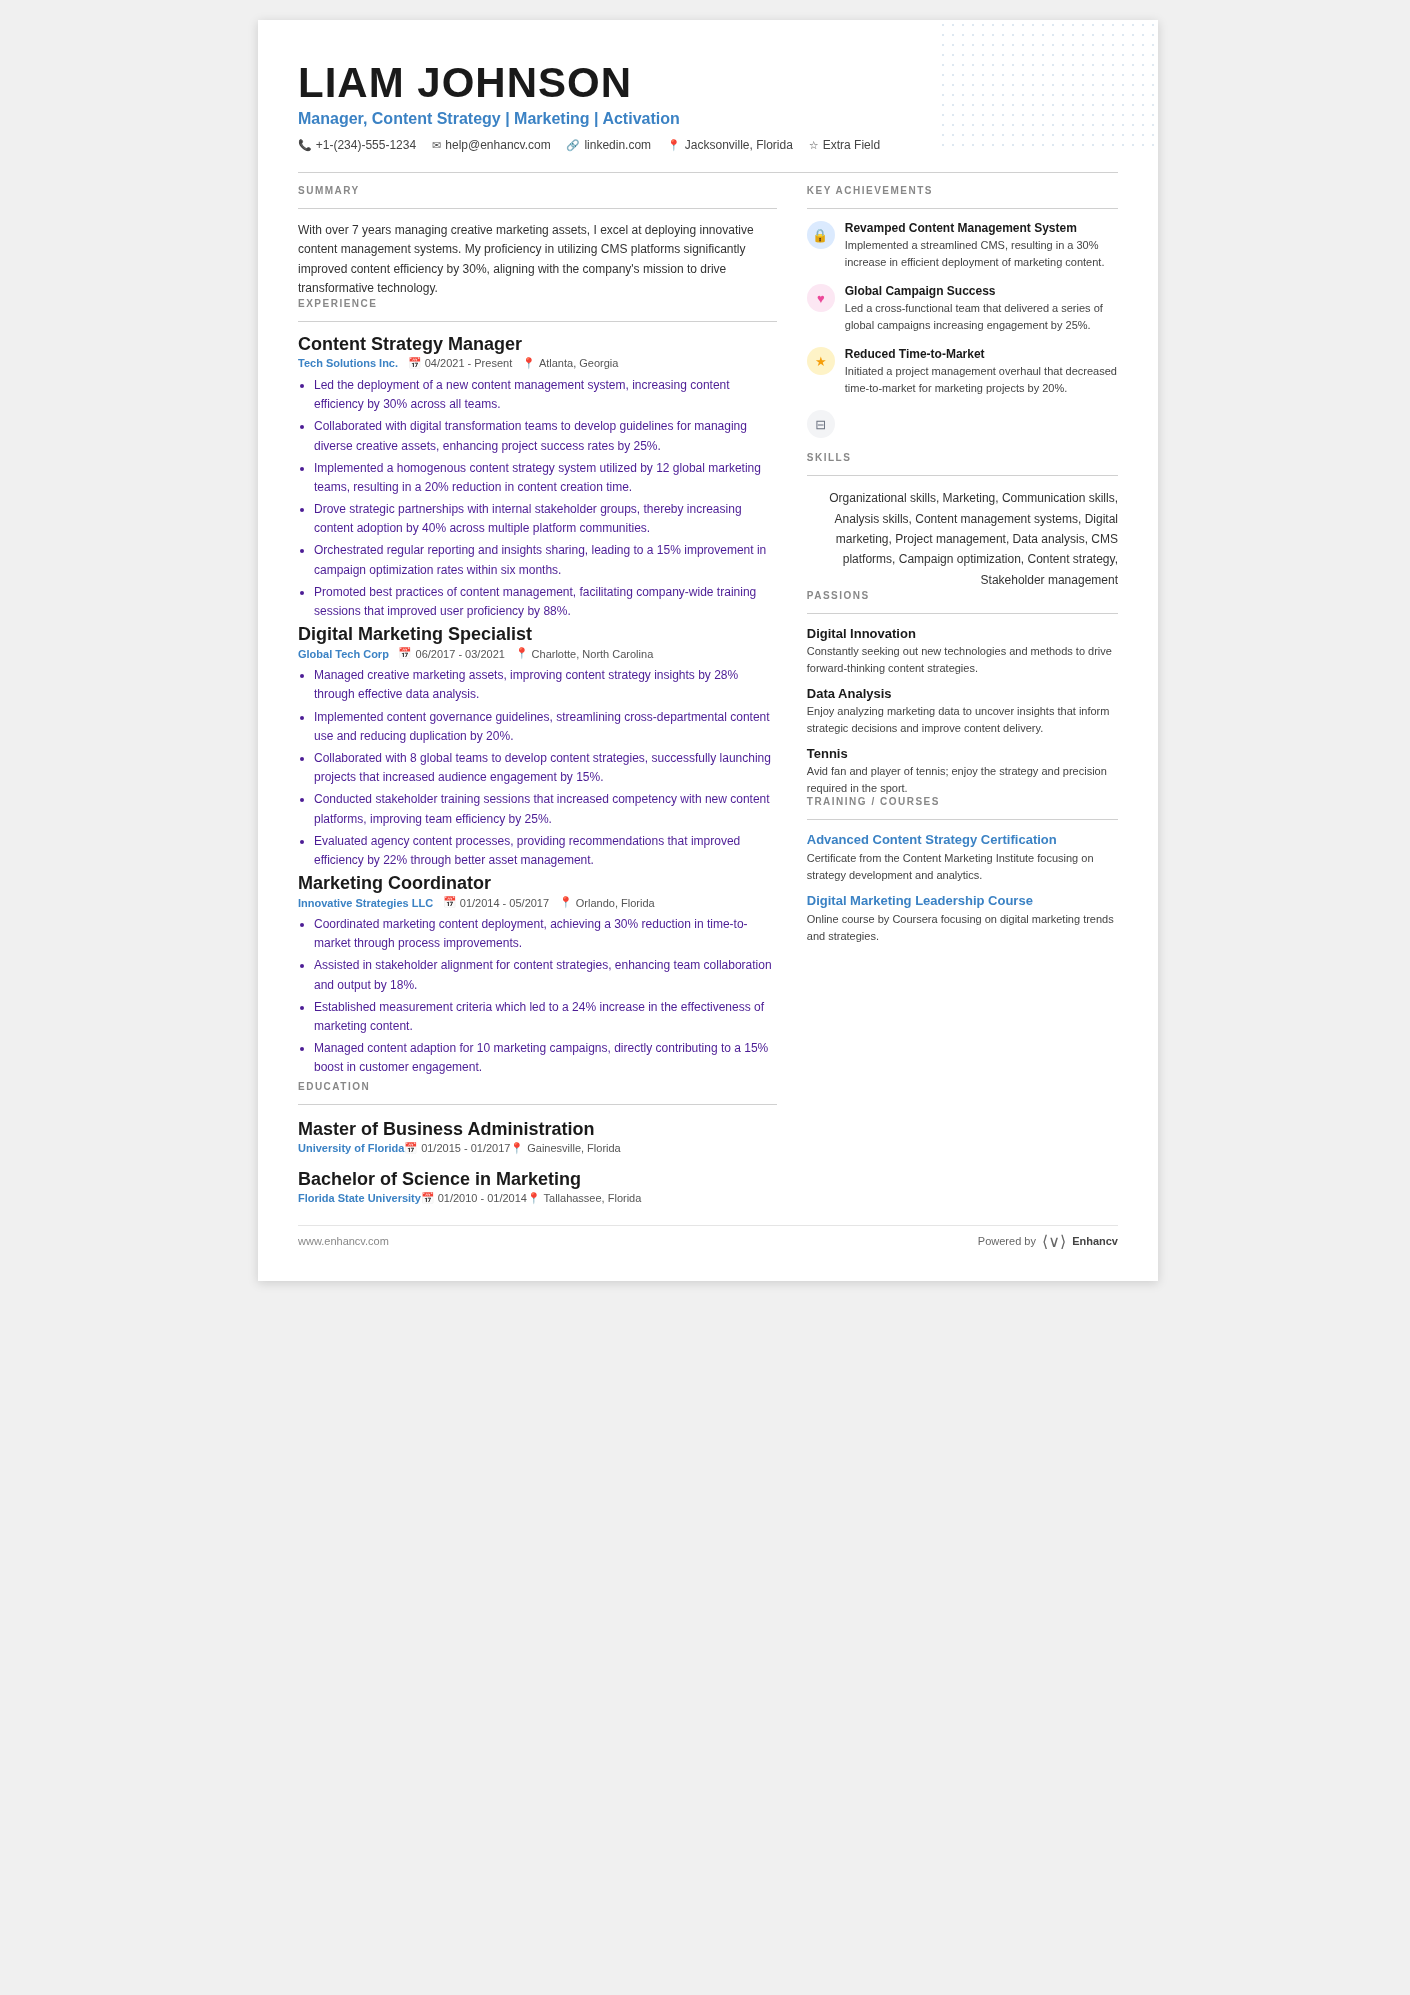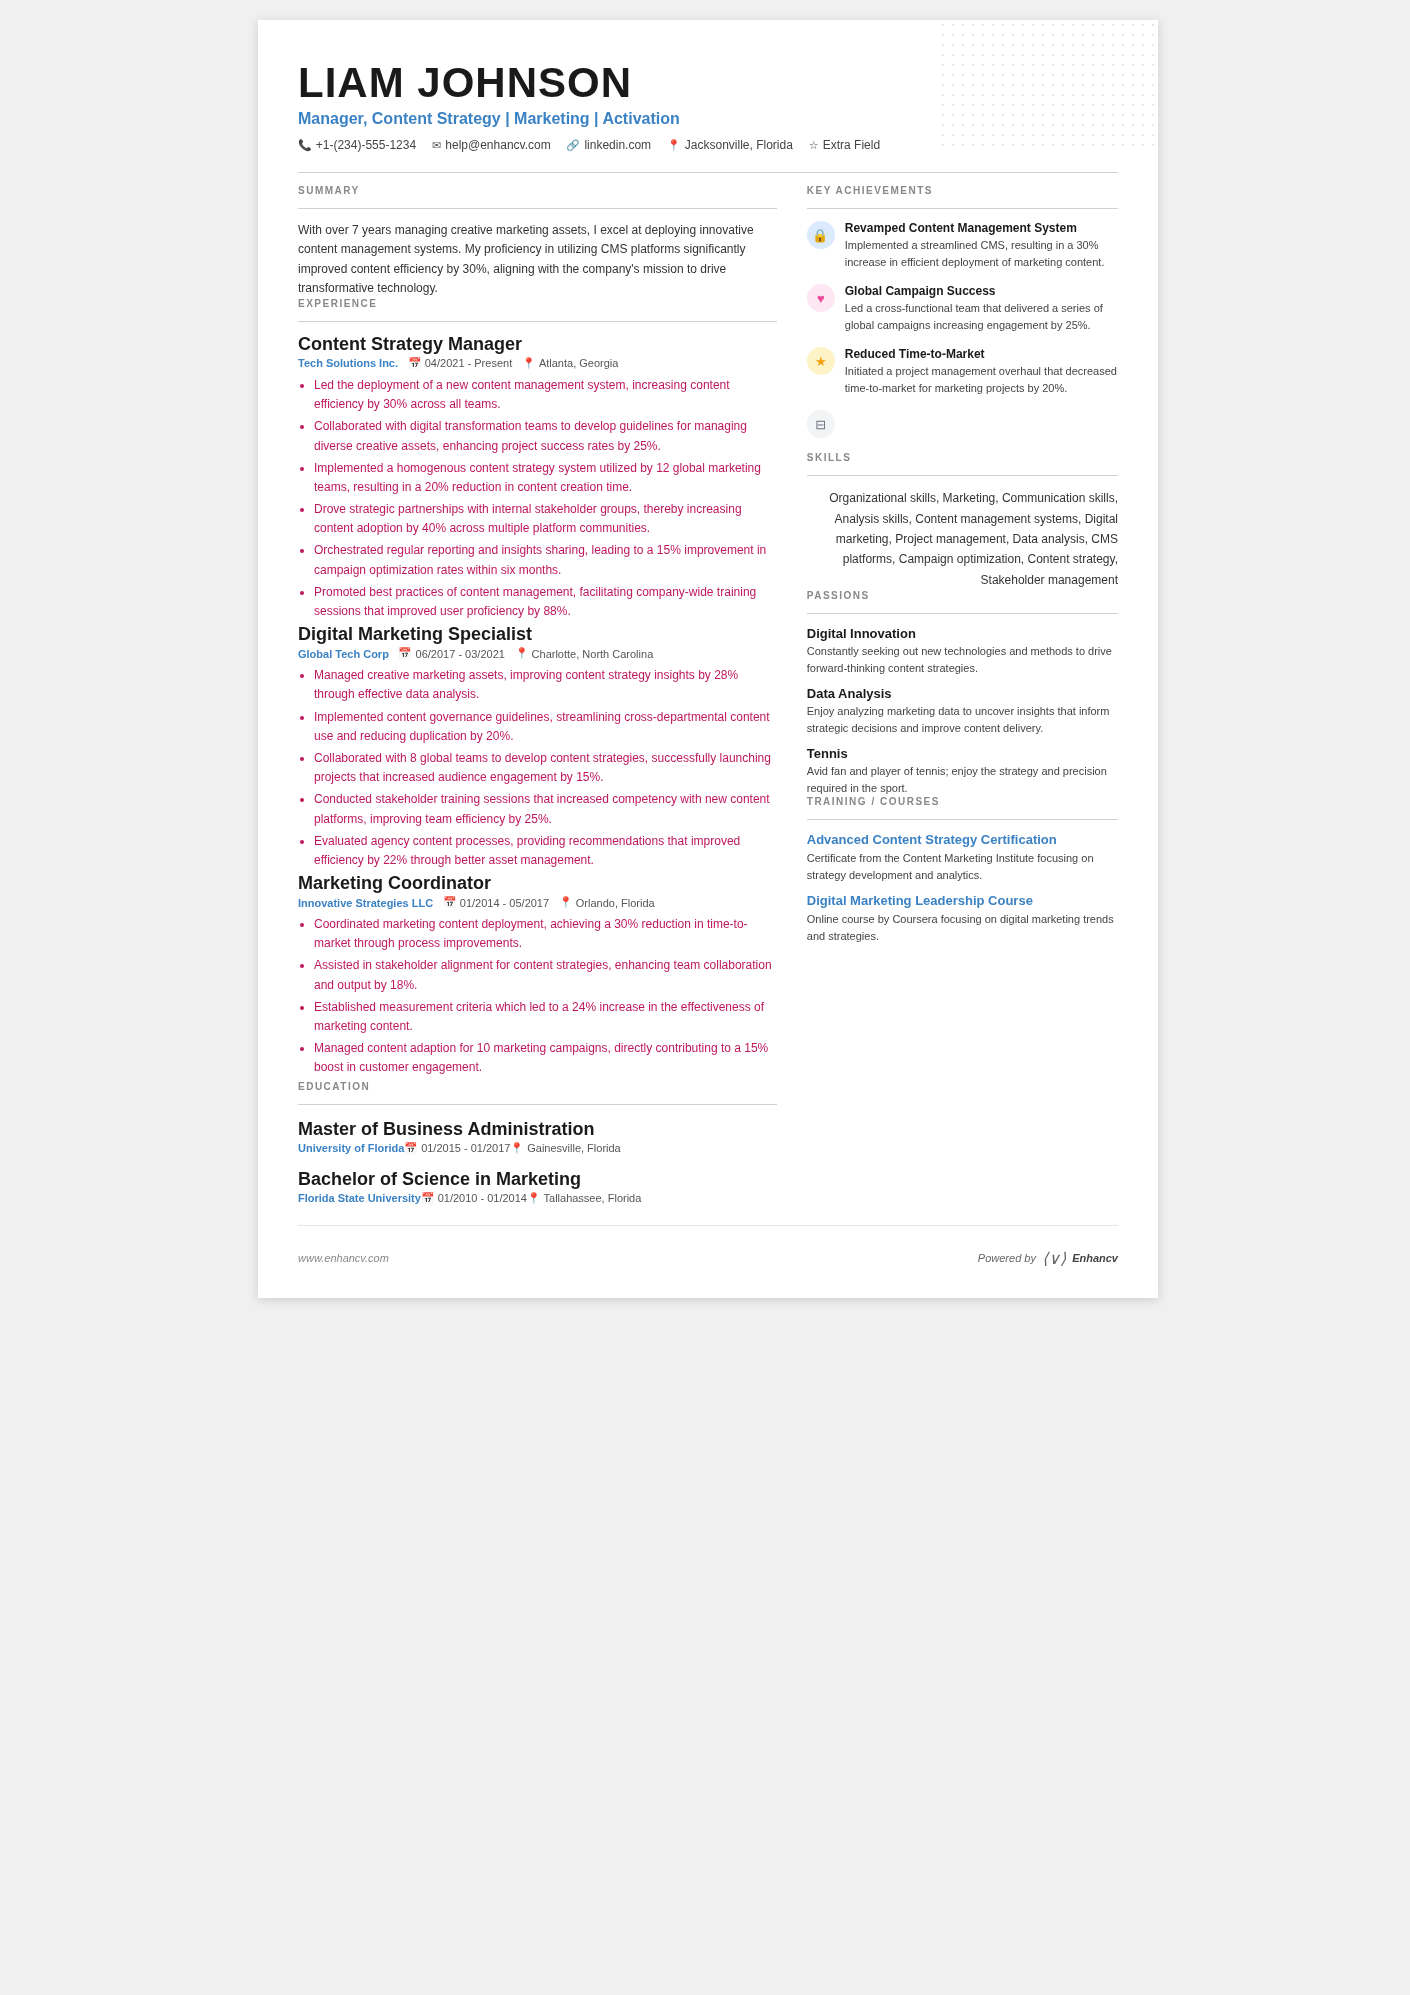--- a/index.html
+++ b/index.html
@@ -110,21 +110,21 @@
     .job-dates, .job-location {
       color: #555;
       display: flex;
       align-items: center;
       gap: 3px;
     }
     .bullet-list {
       list-style: disc;
       padding-left: 16px;
       font-size: 12px;
-      color: #be185d;
+      color: #4c1d95;
       line-height: 1.6;
     }
     .bullet-list li {
       margin-bottom: 3px;
     }
     .edu-degree {
       font-size: 18px;
       font-weight: 700;
       color: #1a1a1a;
       margin-bottom: 2px;
@@ -214,25 +214,24 @@
     .passion-desc {
       font-size: 11px;
       color: #444;
       line-height: 1.5;
     }
     .footer {
       display: flex;
       justify-content: space-between;
       align-items: center;
       margin-top: 20px;
-      padding-top: 23px;
+      padding-top: 6px;
       border-top: 1px solid #e5e5e5;
       font-size: 11px;
       color: #888;
-      font-style: italic;
     }
     .footer-brand {
       display: flex;
       align-items: center;
       gap: 6px;
       font-size: 11px;
       color: #666;
     }
     .enhancv-logo {
       font-weight: 700;

